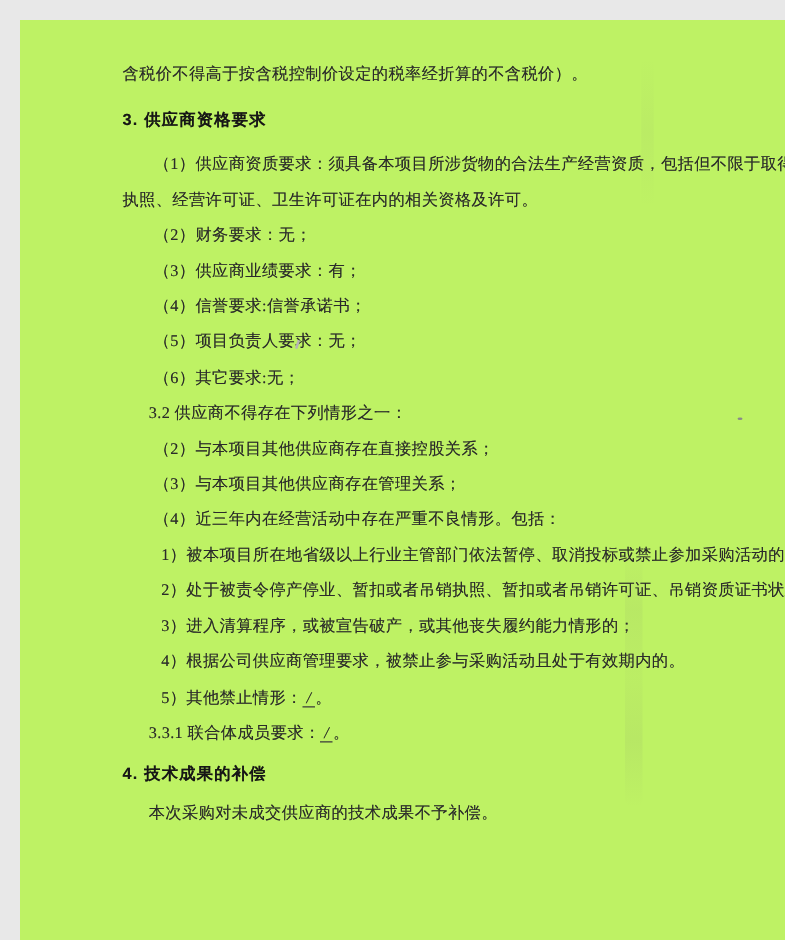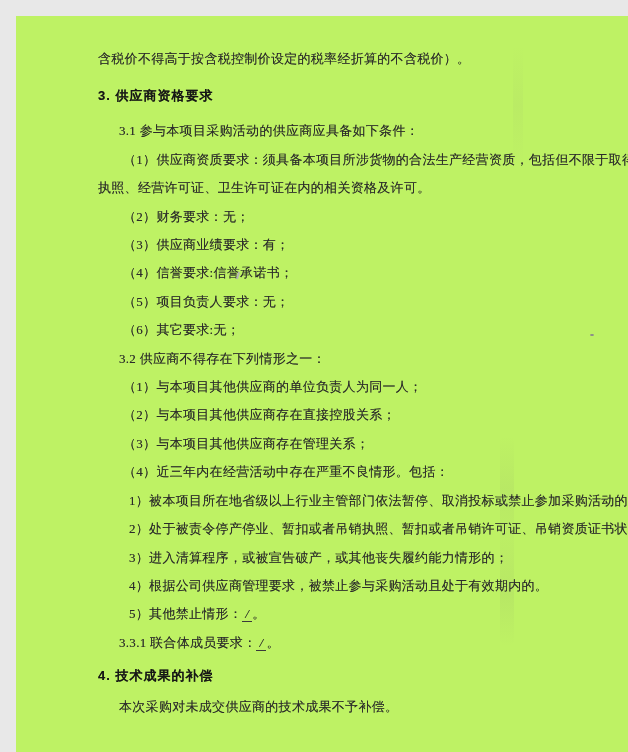--- a/index.html
+++ b/index.html
@@ -77,31 +77,29 @@
 </style>
 </head>
 <body>
 
 <div class="page">
 
   <p class="ln ind0">含税价不得高于按含税控制价设定的税率经折算的不含税价）。</p>
 
   <h2 class="heading">3. 供应商资格要求</h2>
 
-  <p class="ln ind1">3.1 参与本项目采购活动的供应商应具备如下条件：</p>
   <p class="ln ind2">（1）供应商资质要求：须具备本项目所涉货物的合法生产经营资质，包括但不限于取得营业</p>
   <p class="ln ind0">执照、经营许可证、卫生许可证在内的相关资格及许可。</p>
   <p class="ln ind2">（2）财务要求：无；</p>
   <p class="ln ind2">（3）供应商业绩要求：有；</p>
   <p class="ln ind2">（4）信誉要求:信誉承诺书；</p>
   <p class="ln ind2">（5）项目负责人要求：无；</p>
   <p class="ln ind2">（6）其它要求:无；</p>
 
   <p class="ln ind1">3.2 供应商不得存在下列情形之一：</p>
-  <p class="ln ind2">（1）与本项目其他供应商的单位负责人为同一人；</p>
   <p class="ln ind2">（2）与本项目其他供应商存在直接控股关系；</p>
   <p class="ln ind2">（3）与本项目其他供应商存在管理关系；</p>
   <p class="ln ind2">（4）近三年内在经营活动中存在严重不良情形。包括：</p>
   <p class="ln ind3">1）被本项目所在地省级以上行业主管部门依法暂停、取消投标或禁止参加采购活动的；</p>
   <p class="ln ind3">2）处于被责令停产停业、暂扣或者吊销执照、暂扣或者吊销许可证、吊销资质证书状态；</p>
   <p class="ln ind3">3）进入清算程序，或被宣告破产，或其他丧失履约能力情形的；</p>
   <p class="ln ind3">4）根据公司供应商管理要求，被禁止参与采购活动且处于有效期内的。</p>
 
   <p class="ln ind3"><span>5）其他禁止情形：</span><span class="blank-slash">/</span><span>。</span></p>
 

